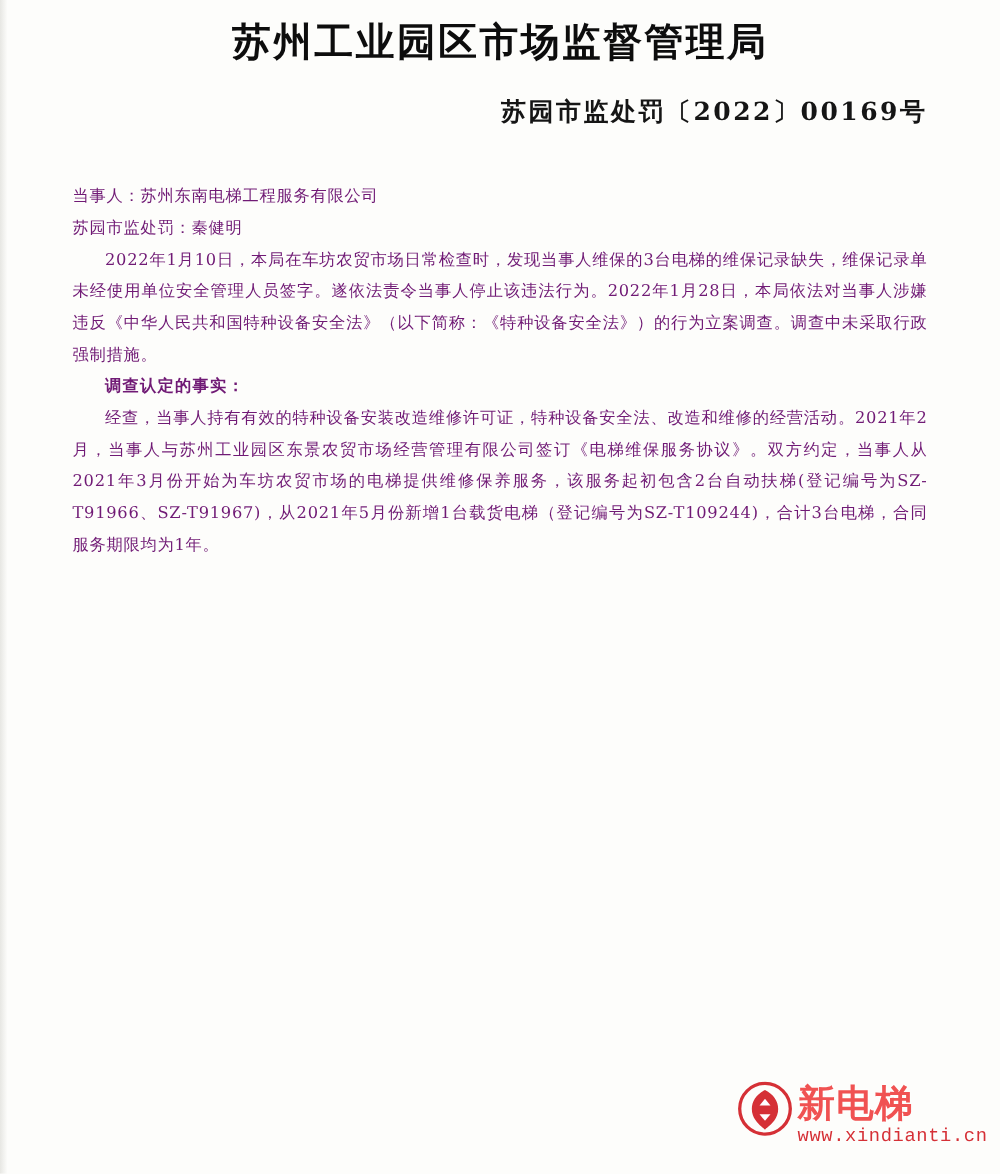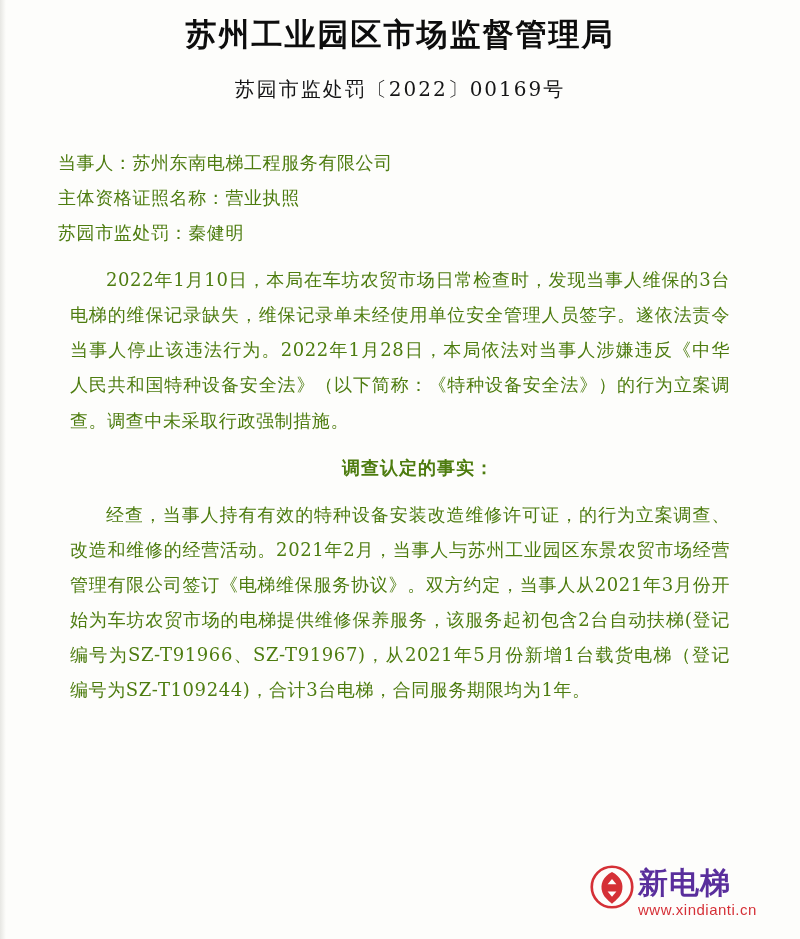--- a/index.html
+++ b/index.html
@@ -28,51 +28,51 @@
     font-weight: bold;
     letter-spacing: 2px;
     line-height: 1.35;
     color: #0d0d0d;
     font-family: "DejaVu Sans", "Liberation Sans", sans-serif;
   }
   .doc-title .line2 {
     display: block;
   }
   .doc-number {
-    text-align: center;
+    text-align: right;
     font-size: 20px;
     letter-spacing: 2px;
     margin-top: 20px;
     color: #151515;
     font-family: "DejaVu Serif", "Liberation Serif", serif;
+    font-weight: bold;
   }
   .body-block {
     margin-top: 42px;
-    font-size: 18px;
+    font-size: 13px;
     line-height: 1.95;
     letter-spacing: 0.6px;
-    color: #4d7c0f;
+    color: #701a75;
   }
   .party-lines p {
     margin: 0;
     white-space: pre-wrap;
   }
   .para {
-    margin: 12px;
+    margin: 0;
     text-indent: 2em;
     text-align: justify;
     text-justify: inter-ideograph;
   }
   .section-head {
     margin: 0;
     text-indent: 2em;
     font-weight: bold;
     font-family: "DejaVu Sans", "Liberation Sans", sans-serif;
     letter-spacing: 1px;
-    text-align: center;
   }
   .watermark {
     position: absolute;
     right: 14px;
     bottom: 8px;
     width: 200px;
     height: 68px;
     pointer-events: none;
     opacity: 0.92;
   }
@@ -83,29 +83,29 @@
     width: 44px;
     height: 44px;
   }
   .wm-text {
     position: absolute;
     left: 52px;
     top: 0px;
     font-family: "DejaVu Sans", "Liberation Sans", sans-serif;
     font-size: 30px;
     font-weight: bold;
-    color: #4c1d95;
+    color: #ef4444;
     letter-spacing: 1px;
     text-shadow: 0 0 2px rgba(255,255,255,0.8);
   }
   .wm-url {
     position: absolute;
     left: 52px;
     top: 38px;
-    font-family: Liberation Sans, sans-serif;
+    font-family: Liberation Mono, monospace;
     font-size: 15px;
     color: #d21f26;
     letter-spacing: 0.5px;
     text-shadow: 0 0 2px rgba(255,255,255,0.8);
     text-align: right;
   }
   .edge-left {
     position: absolute;
     left: 0; top: 0; bottom: 0;
     width: 6px;
@@ -120,29 +120,28 @@
 
   <div class="doc-title">
     <span>苏州工业园区市场监督管理局</span>
   </div>
 
   <div class="doc-number">苏园市监处罚〔2022〕00169号</div>
 
   <div class="body-block">
     <div class="party-lines">
       <p>当事人：苏州东南电梯工程服务有限公司</p>
-      <p>主体资格证照名称：营业执照</p>
       <p>苏园市监处罚：秦健明</p>
     </div>
 
     <p class="para">2022年1月10日，本局在车坊农贸市场日常检查时，发现当事人维保的3台电梯的维保记录缺失，维保记录单未经使用单位安全管理人员签字。遂依法责令当事人停止该违法行为。2022年1月28日，本局依法对当事人涉嫌违反《中华人民共和国特种设备安全法》（以下简称：《特种设备安全法》）的行为立案调查。调查中未采取行政强制措施。</p>
 
     <p class="section-head">调查认定的事实：</p>
 
-    <p class="para">经查，当事人持有有效的特种设备安装改造维修许可证，的行为立案调查、改造和维修的经营活动。2021年2月，当事人与苏州工业园区东景农贸市场经营管理有限公司签订《电梯维保服务协议》。双方约定，当事人从2021年3月份开始为车坊农贸市场的电梯提供维修保养服务，该服务起初包含2台自动扶梯(登记编号为SZ-T91966、SZ-T91967)，从2021年5月份新增1台载货电梯（登记编号为SZ-T109244)，合计3台电梯，合同服务期限均为1年。</p>
+    <p class="para">经查，当事人持有有效的特种设备安装改造维修许可证，特种设备安全法、改造和维修的经营活动。2021年2月，当事人与苏州工业园区东景农贸市场经营管理有限公司签订《电梯维保服务协议》。双方约定，当事人从2021年3月份开始为车坊农贸市场的电梯提供维修保养服务，该服务起初包含2台自动扶梯(登记编号为SZ-T91966、SZ-T91967)，从2021年5月份新增1台载货电梯（登记编号为SZ-T109244)，合计3台电梯，合同服务期限均为1年。</p>
   </div>
 
   <div class="watermark">
     <svg class="wm-logo" viewBox="0 0 100 100">
       <circle cx="50" cy="50" r="46" fill="none" stroke="#d21f26" stroke-width="6"></circle>
       <path d="M50 16 C30 26, 22 44, 28 62 C33 76, 46 84, 50 88 C54 84, 67 76, 72 62 C78 44, 70 26, 50 16 Z" fill="#d21f26"></path>
       <path d="M40 44 L50 32 L60 44 Z" fill="#ffffff"></path>
       <path d="M40 60 L50 72 L60 60 Z" fill="#ffffff"></path>
     </svg>
     <div class="wm-text">新电梯</div>

